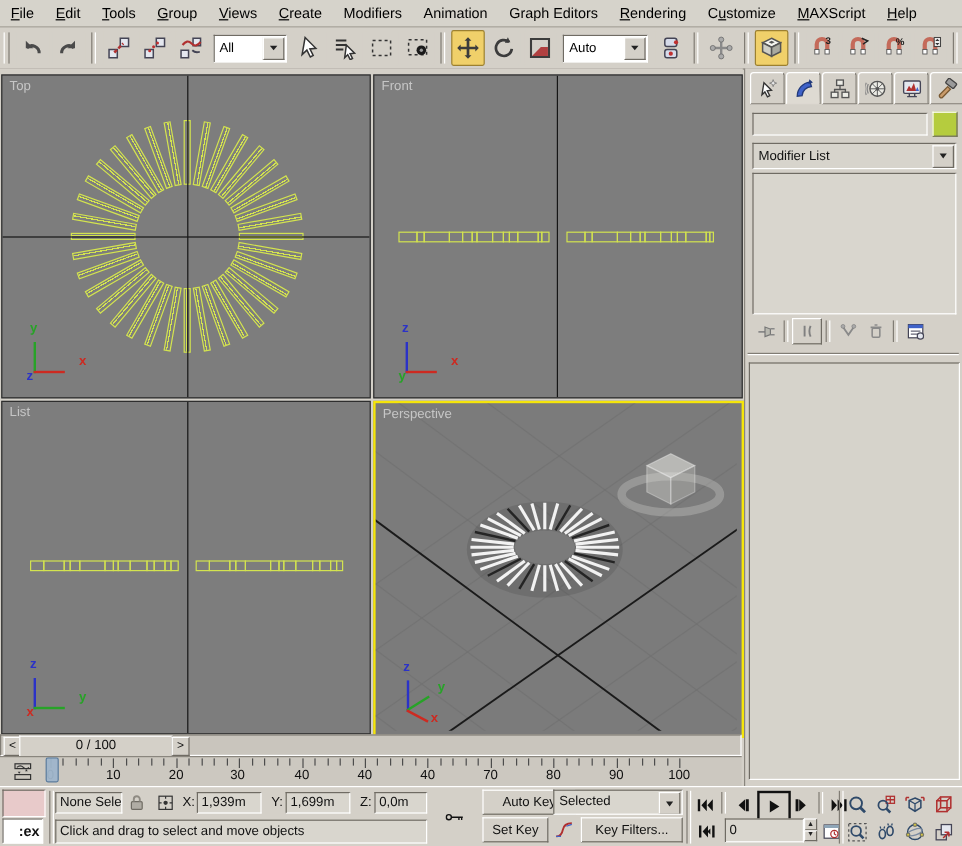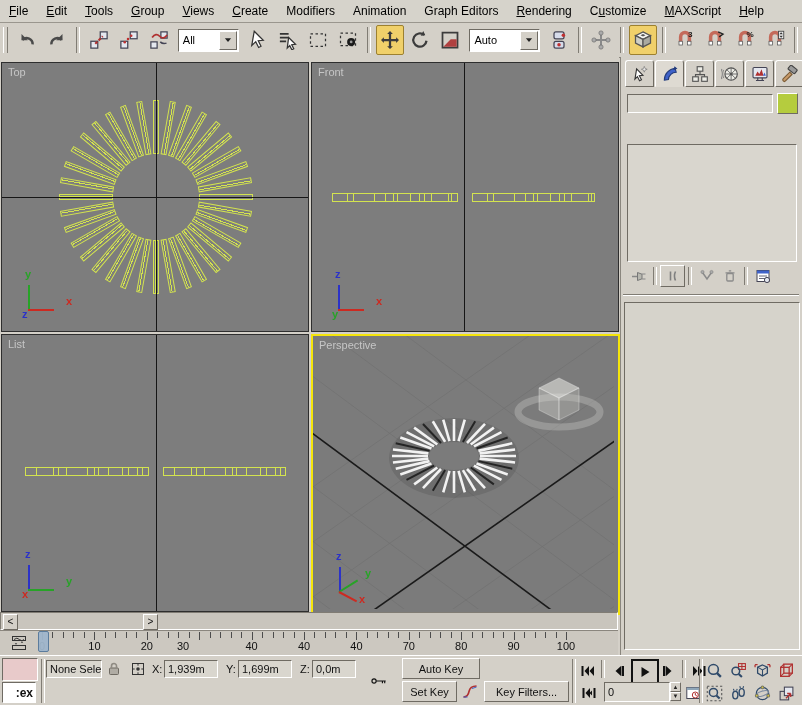--- a/index.html
+++ b/index.html
@@ -517,20 +517,28 @@
         </div>
         <div class="cp-tab">
           <svg viewBox="0 0 16 16">
             <rect x="6.5" y="1.5" width="7.5" height="4.5" rx="1" fill="#9a9a9a" stroke="#444" transform="rotate(38 10 4)"></rect>
             <path d="M7.8 6.4l2 2L4 14.2a1.4 1.4 0 0 1-2-2z" fill="#c89a6a" stroke="#7a5a34"></path>
           </svg>
         </div>
       </div>
     <div class="cp-name"></div>
     <div class="cp-swatch" id="cp-swatch" style="background: rgb(181, 204, 62);"></div>
+    <div class="cp-combo">
+      <span class="cbtext">Modifier List</span>
+      <span class="combo-arrow">
+          <svg viewBox="0 0 10 10">
+            <path d="M2 3l3 4 3-4z" fill="#222"></path>
+          </svg>
+        </span>
+    </div>
     <div class="cp-stack"></div>
     <div class="cp-stackbtns" id="cp-stackbtns">
         <div class="sb-btn">
           <svg viewBox="0 0 16 16">
             <path d="M1 8.5h5.5" stroke="#888" stroke-width="1.5"></path>
             <path d="M6.5 4.5v8l4.5-1.7v-4.6z" fill="#b8b8b0" stroke="#777"></path>
             <path d="M11 6h3.5M11 11h3.5" stroke="#888" stroke-width="1.2"></path>
           </svg>
         </div>
         <div class="sb-sep"></div>
@@ -563,20 +571,21 @@
             <circle cx="12" cy="12" r="2.6" fill="#e4e7ef" stroke="#445"></circle>
           </svg>
         </div>
       </div>
     <div class="cp-groove"></div>
     <div class="cp-rollout"></div>
   </div>
 
   <div class="timeslider">
     <div class="ts-btn" style="left:2px">&lt;</div>
+    <div class="ts-handle">0 / 100</div>
     <div class="ts-btn" style="left:142px">&gt;</div>
   </div>
 
   <div class="trackbar">
     <div class="tb-curvebtn">
         <svg viewBox="0 0 16 16">
           <rect x="1.5" y="1.5" width="13" height="4" fill="none" stroke="#333"></rect>
           <rect x="1.5" y="10.5" width="13" height="4" fill="none" stroke="#333"></rect>
           <path d="M3 4.5q3-2.6 5.5 0t4.5 0" fill="none" stroke="#333"></path>
           <path d="M5 9.8L3.8 8.2h2.4zM11 6.2l1.2 1.6H9.8z" fill="#333"></path>
@@ -630,21 +639,21 @@
         <div class="tick" style="left: 467.12px;"></div>
         <div class="tick major" style="left: 477.6px;"></div>
         <div class="tick" style="left: 488.08px;"></div>
         <div class="tick" style="left: 498.56px;"></div>
         <div class="tick" style="left: 509.04px;"></div>
         <div class="tick" style="left: 519.52px;"></div>
         <div class="tick major" style="left: 530px;"></div>
         <div class="ruler-label" style="left: 6px;">0</div>
         <div class="ruler-label" style="left: 58.4px;">10</div>
         <div class="ruler-label" style="left: 110.8px;">20</div>
-        <div class="ruler-label" style="left: 147px;">30</div>
+        <div class="ruler-label" style="left: 162px;">30</div>
         <div class="ruler-label" style="left: 215.6px;">40</div>
         <div class="ruler-label" style="left: 268px;">40</div>
         <div class="ruler-label" style="left: 320.4px;">40</div>
         <div class="ruler-label" style="left: 372.8px;">70</div>
         <div class="ruler-label" style="left: 425.2px;">80</div>
         <div class="ruler-label" style="left: 477.6px;">90</div>
         <div class="ruler-label" style="left: 530px;">100</div>
         <div class="frame-marker" style="left: 2px; background: rgb(159, 182, 204);"></div>
       </div>
   </div>
@@ -669,31 +678,40 @@
         </svg>
       </div>
 
     <span class="sb-label" style="left:152px;top:4px">X:</span>
     <div class="fld" style="left:164px;top:4px;width:54px;height:18px">1,939m</div>
     <span class="sb-label" style="left:226px;top:4px">Y:</span>
     <div class="fld" style="left:238px;top:4px;width:54px;height:18px">1,699m</div>
     <span class="sb-label" style="left:300px;top:4px">Z:</span>
     <div class="fld" style="left:312px;top:4px;width:44px;height:18px">0,0m</div>
 
+    <div class="fld" style="left:46px;top:27px;width:310px;height:20px;line-height:19px">Click and drag to select and move objects</div>
 
     <div class="iconbtn" style="left:358px;top:8px;width:42px;height:34px">
         <svg viewBox="0 0 42 26">
           <circle cx="8" cy="13" r="5.5" fill="none" stroke="#111" stroke-width="3"></circle>
           <path d="M13.5 13h25M30 13v6M36 13v6" fill="none" stroke="#111" stroke-width="3"></path>
         </svg>
       </div>
 
     <div class="pushbtn" style="left:402px;top:2px;width:78px;height:21px;line-height:20px">Auto Key</div>
     <div class="pushbtn" style="left:402px;top:25px;width:55px;height:21px;line-height:20px">Set Key</div>
 
+    <div class="fld" style="left:461px;top:2px;width:108px;height:21px;line-height:19px;padding:0">
+      <span style="float:left;padding:0 4px">Selected</span>
+      <span class="combo-arrow" style="float:right;height:17px">
+          <svg viewBox="0 0 10 10">
+            <path d="M2 3l3 4 3-4z" fill="#222"></path>
+          </svg>
+        </span>
+    </div>
     <div class="iconbtn" style="left:459px;top:25px;width:22px;height:21px">
         <svg viewBox="0 0 16 16">
           <path d="M1.5 13q4.5 0 5.5-5.5T14.5 2" fill="none" stroke="#b03030" stroke-width="1.6"></path>
           <path d="M1.5 13h4M10 4.5l4.5-1.5" stroke="#3f62c9"></path>
         </svg>
       </div>
     <div class="pushbtn" style="left:484px;top:25px;width:85px;height:21px;line-height:20px">Key Filters...</div>
 
     <div class="vsep" style="left:572px;top:3px;height:44px"></div>
     <div id="transport">

